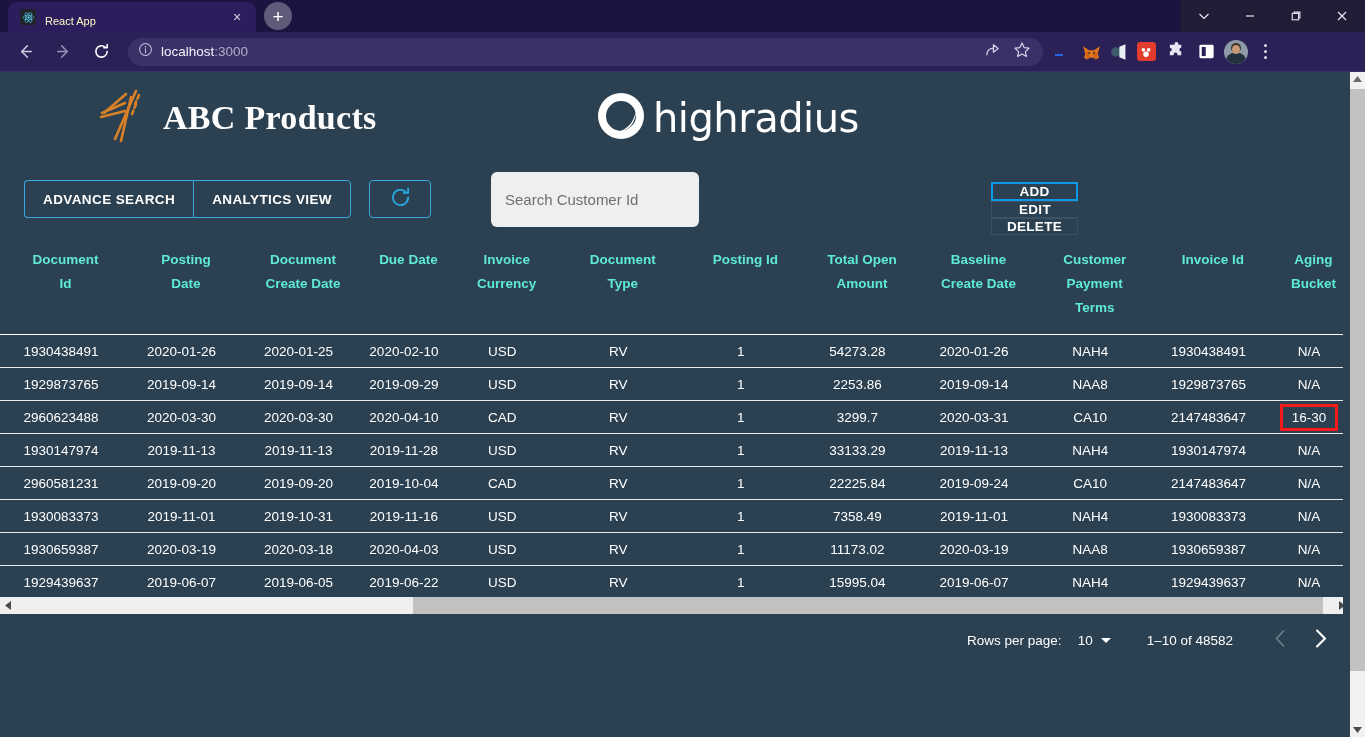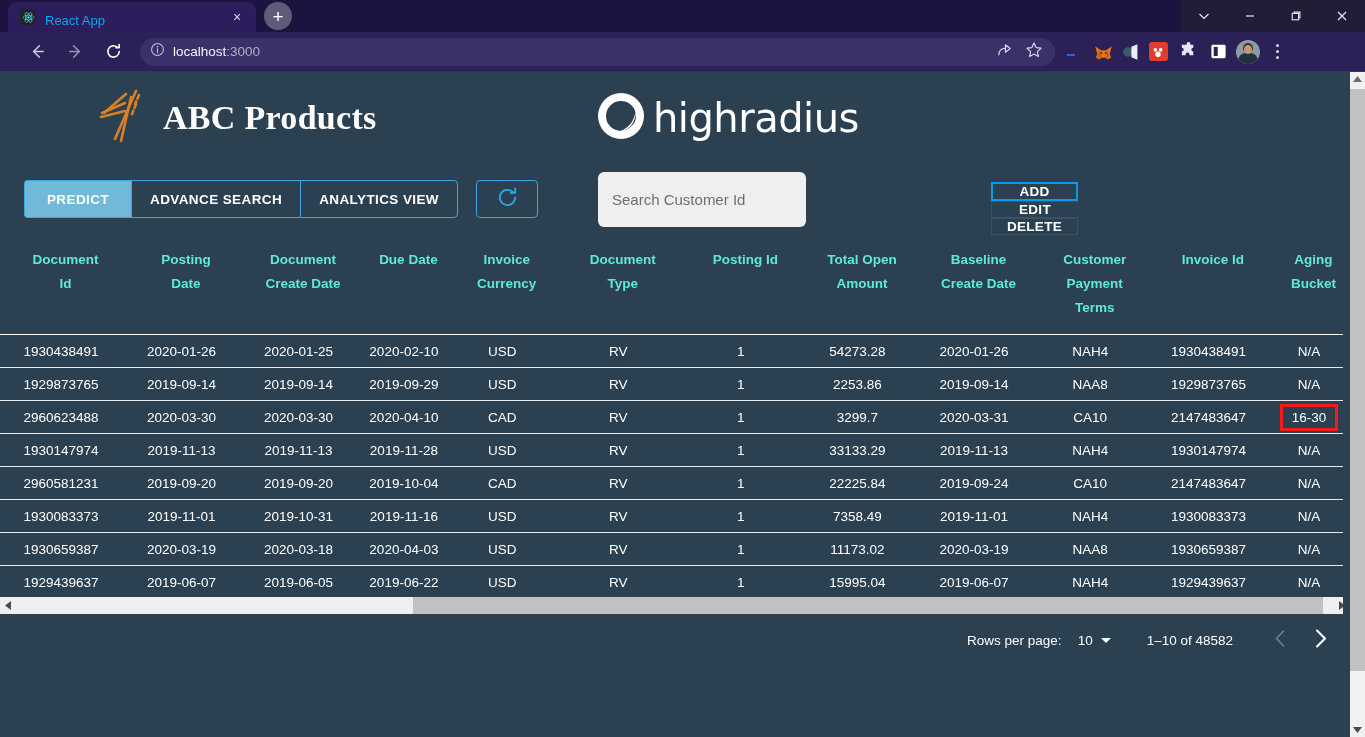--- a/index.html
+++ b/index.html
@@ -26,21 +26,21 @@
     padding: 0 10px 0 12px;
     position: relative;
   }
   .tab-favicon {
     width: 16px; height: 16px; border-radius: 3px;
     background: #20232a;
     display: flex; align-items: center; justify-content: center;
     flex: 0 0 16px;
   }
   .tab-title {
-    color: #0ea5e9; font-size: 13px; white-space: nowrap;
+    color: #fef9c3; font-size: 11px; white-space: nowrap;
     overflow: hidden; text-overflow: ellipsis; flex: 1; margin-top: 7px;
   }
   .tab-close {
     color: #d6d3e6; font-size: 14px; line-height: 1; width: 18px; height: 18px;
     display: flex; align-items: center; justify-content: center; border-radius: 50%;
   }
   .newtab {
     width: 28px; height: 28px; border-radius: 50%;
     background: rgba(255,255,255,0.30);
     display: flex; align-items: center; justify-content: center;
@@ -50,21 +50,21 @@
     position: absolute; right: 0; top: 0; height: 32px; display: flex;
   }
   .wc {
     width: 46px; height: 32px; display: flex; align-items: center; justify-content: center;
     color: #e8e6f2; background: #231c37;
   }
   .wc svg { display: block; }
 
   .toolbar {
     height: 40px; background: #2b2156;
-    display: flex; align-items: center; gap: 0px; padding: 0 18px;
+    display: flex; align-items: center; gap: 0px; padding: 0 6px;
     border-bottom: 1px solid #3a2f66;
   }
   .navbtn {
     width: 30px; height: 30px; display: flex; align-items: center; justify-content: center;
     color: #cfcae4; margin: 0 4px;
   }
   .omnibox {
     flex: 0 0 auto; width: 915px; height: 28px; background: #3b3168;
     border-radius: 14px; display: flex; align-items: center;
     padding: 0 10px; margin-left: 8px; gap: 8px; position: relative;
@@ -402,21 +402,20 @@
               <path d="M44 24 A19 19 0 0 1 22 43 A27 27 0 0 0 44 24 Z" fill="#ffffff"></path>
               <path d="M41 20 C41 34 33 42 21 42 C33 40 39 32 41 20 Z" fill="#ffffff"></path>
             </svg>
           </span>
           <span class="hr-word">highradius</span>
         </div>
       </div>
 
       <div class="controls">
         <div class="tabgroup">
-          <div class="tabbtn active">PREDICT</div>
           <div class="tabbtn">ADVANCE SEARCH</div>
           <div class="tabbtn">ANALYTICS VIEW</div>
         </div>
         <div class="refreshbtn">
           <span>
             <svg width="23" height="23" viewBox="0 0 24 24">
               <path d="M20 12 a8 8 0 1 1 -2.8 -6.1" fill="none" stroke="#29a8e0" stroke-width="1.9" stroke-linecap="round"></path>
               <path d="M20 2.6 V7.2 H15.4" fill="none" stroke="#29a8e0" stroke-width="1.9" stroke-linecap="round" stroke-linejoin="round"></path>
             </svg>
           </span>

